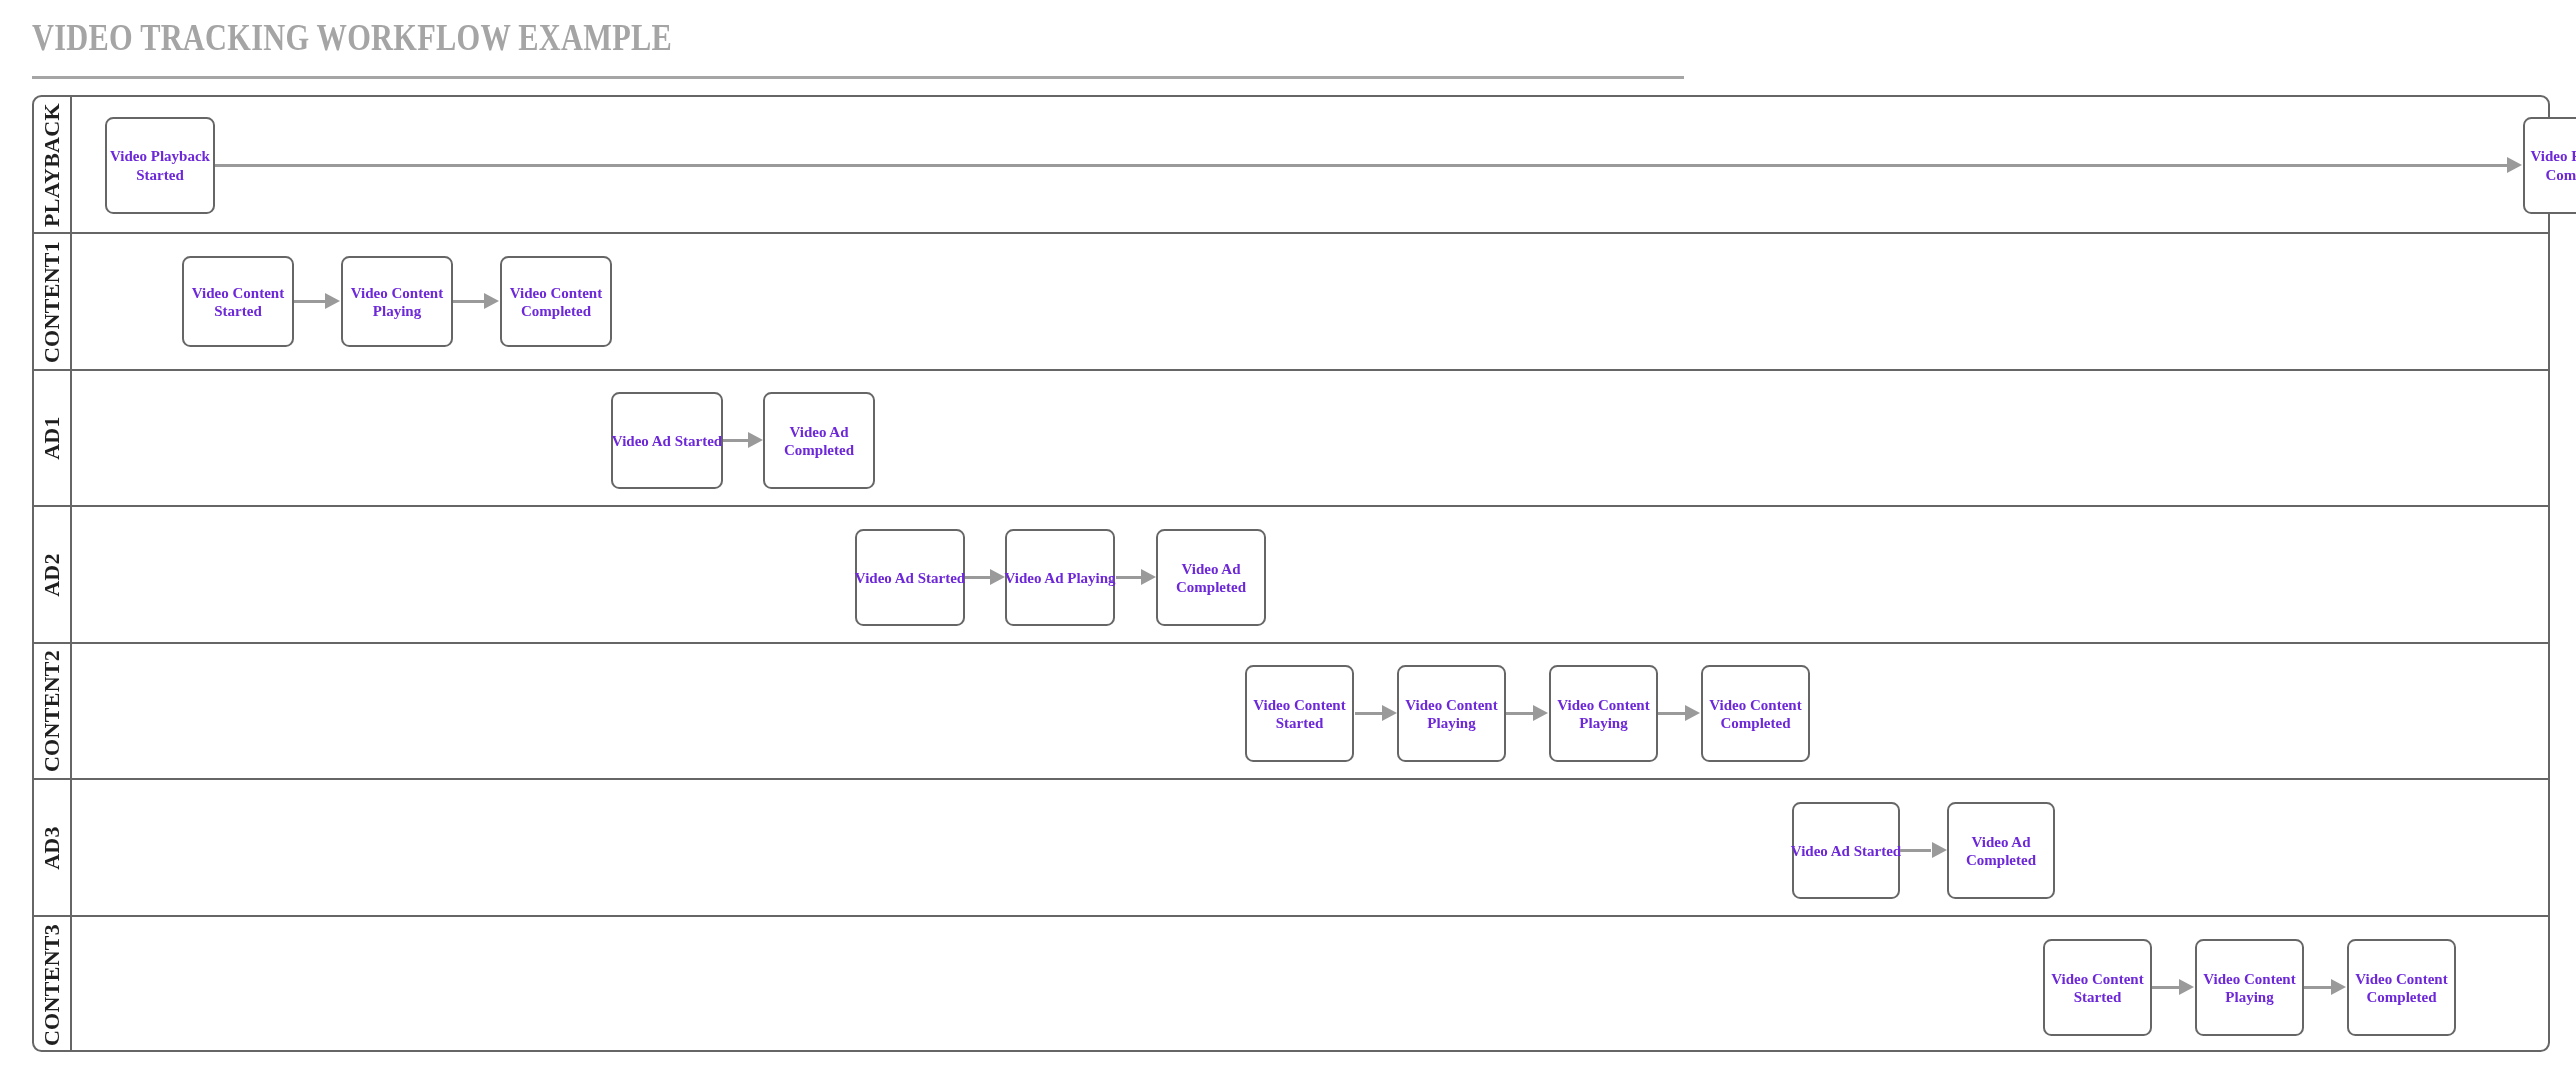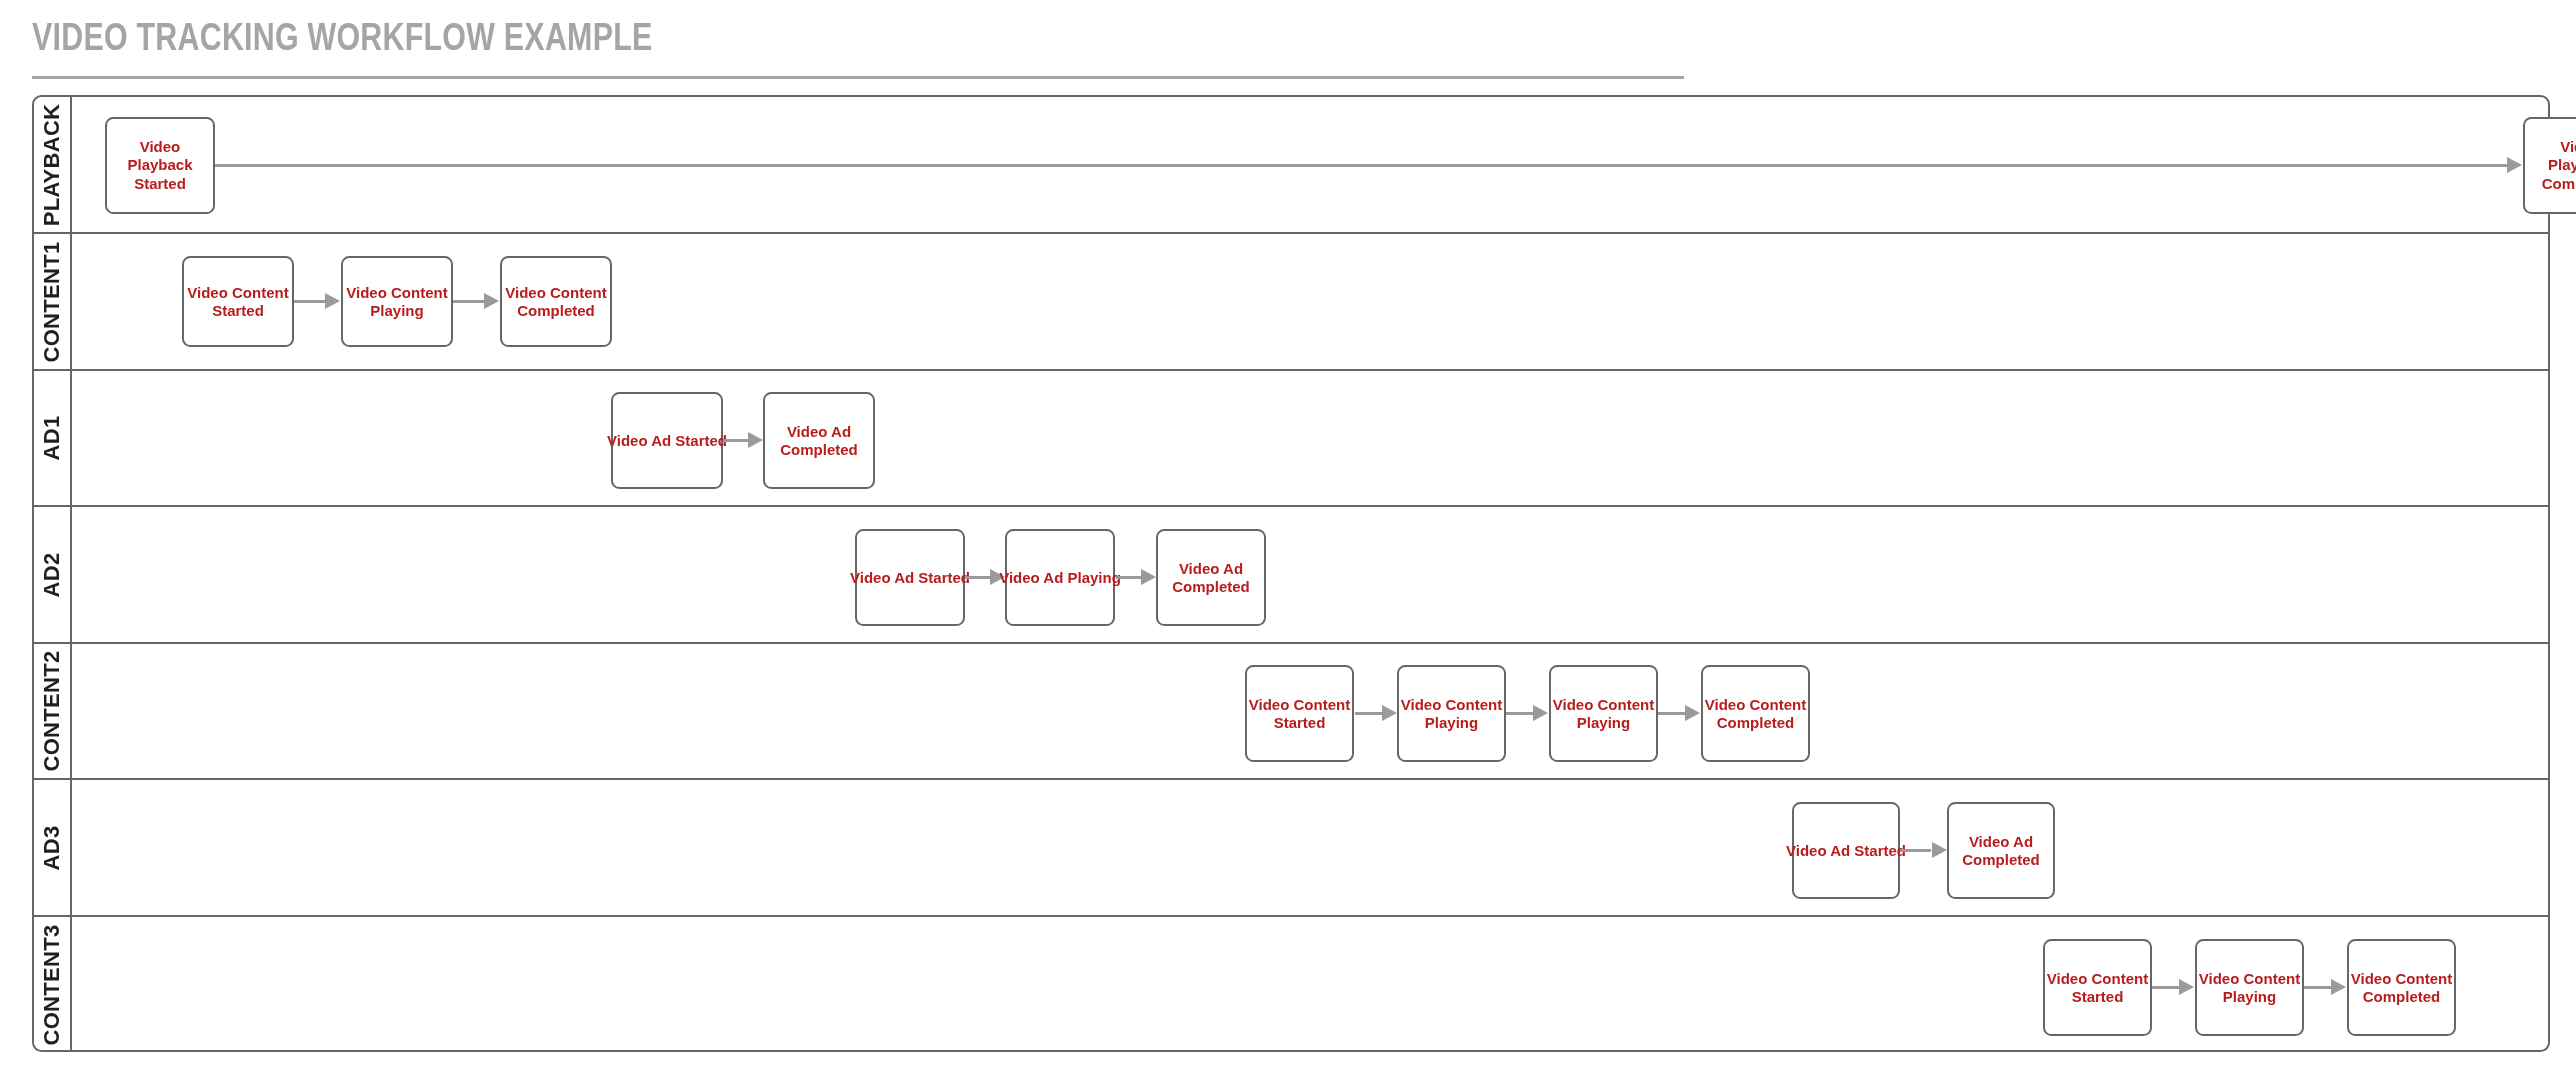--- a/index.html
+++ b/index.html
@@ -10,20 +10,21 @@
   }
   body {
     font-family: "Liberation Sans", "DejaVu Sans", sans-serif;
   }
   #page {
     position: relative;
     width: 2576px;
     height: 1087px;
     background: #ffffff;
     overflow: hidden;
+    font-family: Liberation Serif, serif;
   }
 
   
   #title {
     position: absolute;
     left: 32px;
     top: 17.7px;
     font-size: 38px;
     font-weight: bold;
     color: #a5a5a5;
@@ -99,21 +100,21 @@
   .node {
     position: absolute;
     box-sizing: border-box;
     border: 2.6px solid #666666;
     border-radius: 8.3px;
     background: #ffffff;
     display: flex;
     align-items: center;
     justify-content: center;
     text-align: center;
-    color: #b91c1c;
+    color: #6d28d9;
     font-weight: bold;
     font-size: 15px;
     line-height: 1.22;
     padding: 0 1px;
   }
   .node .node-label {
     white-space: pre-line;
     display: block;
   }
   .node.nowrap .node-label {

